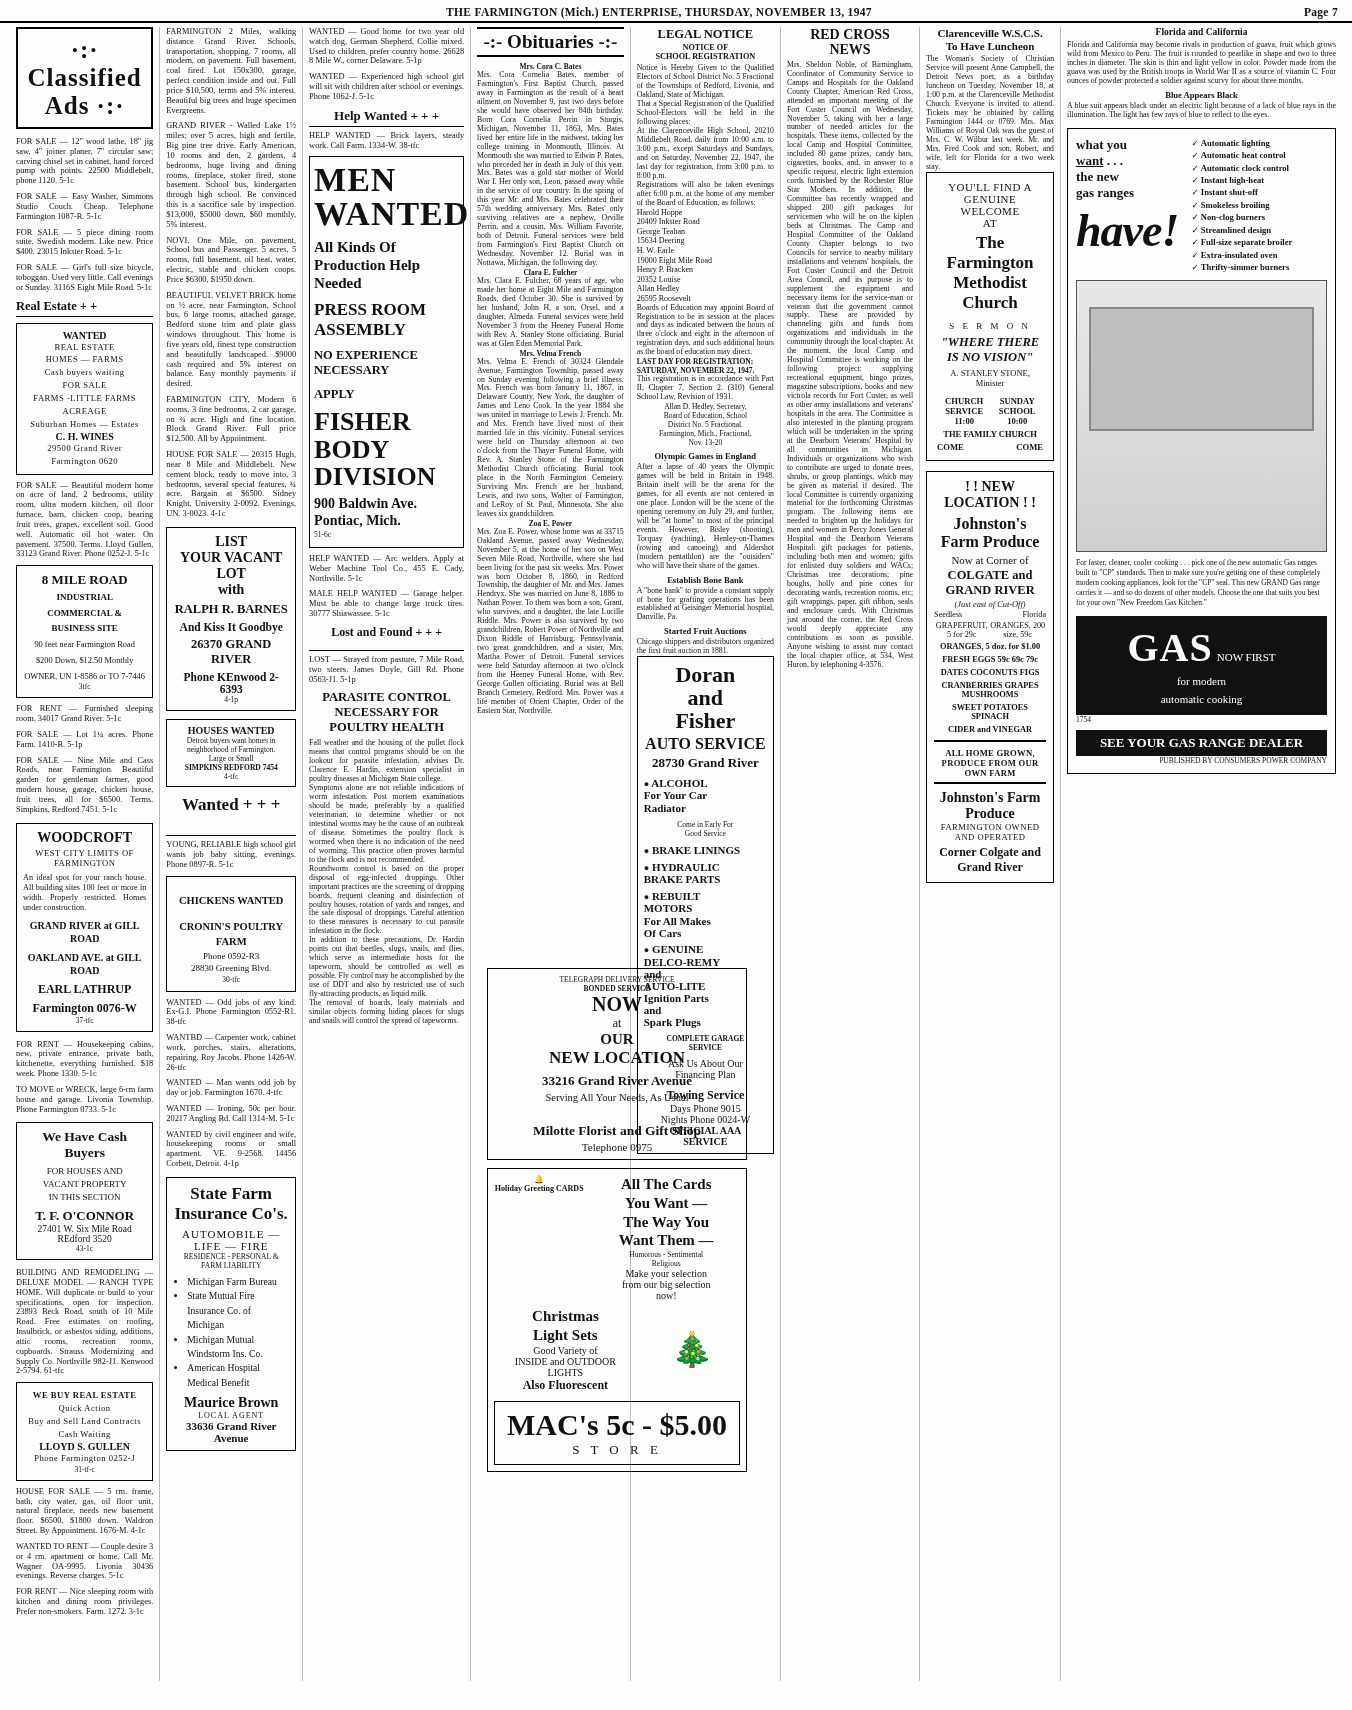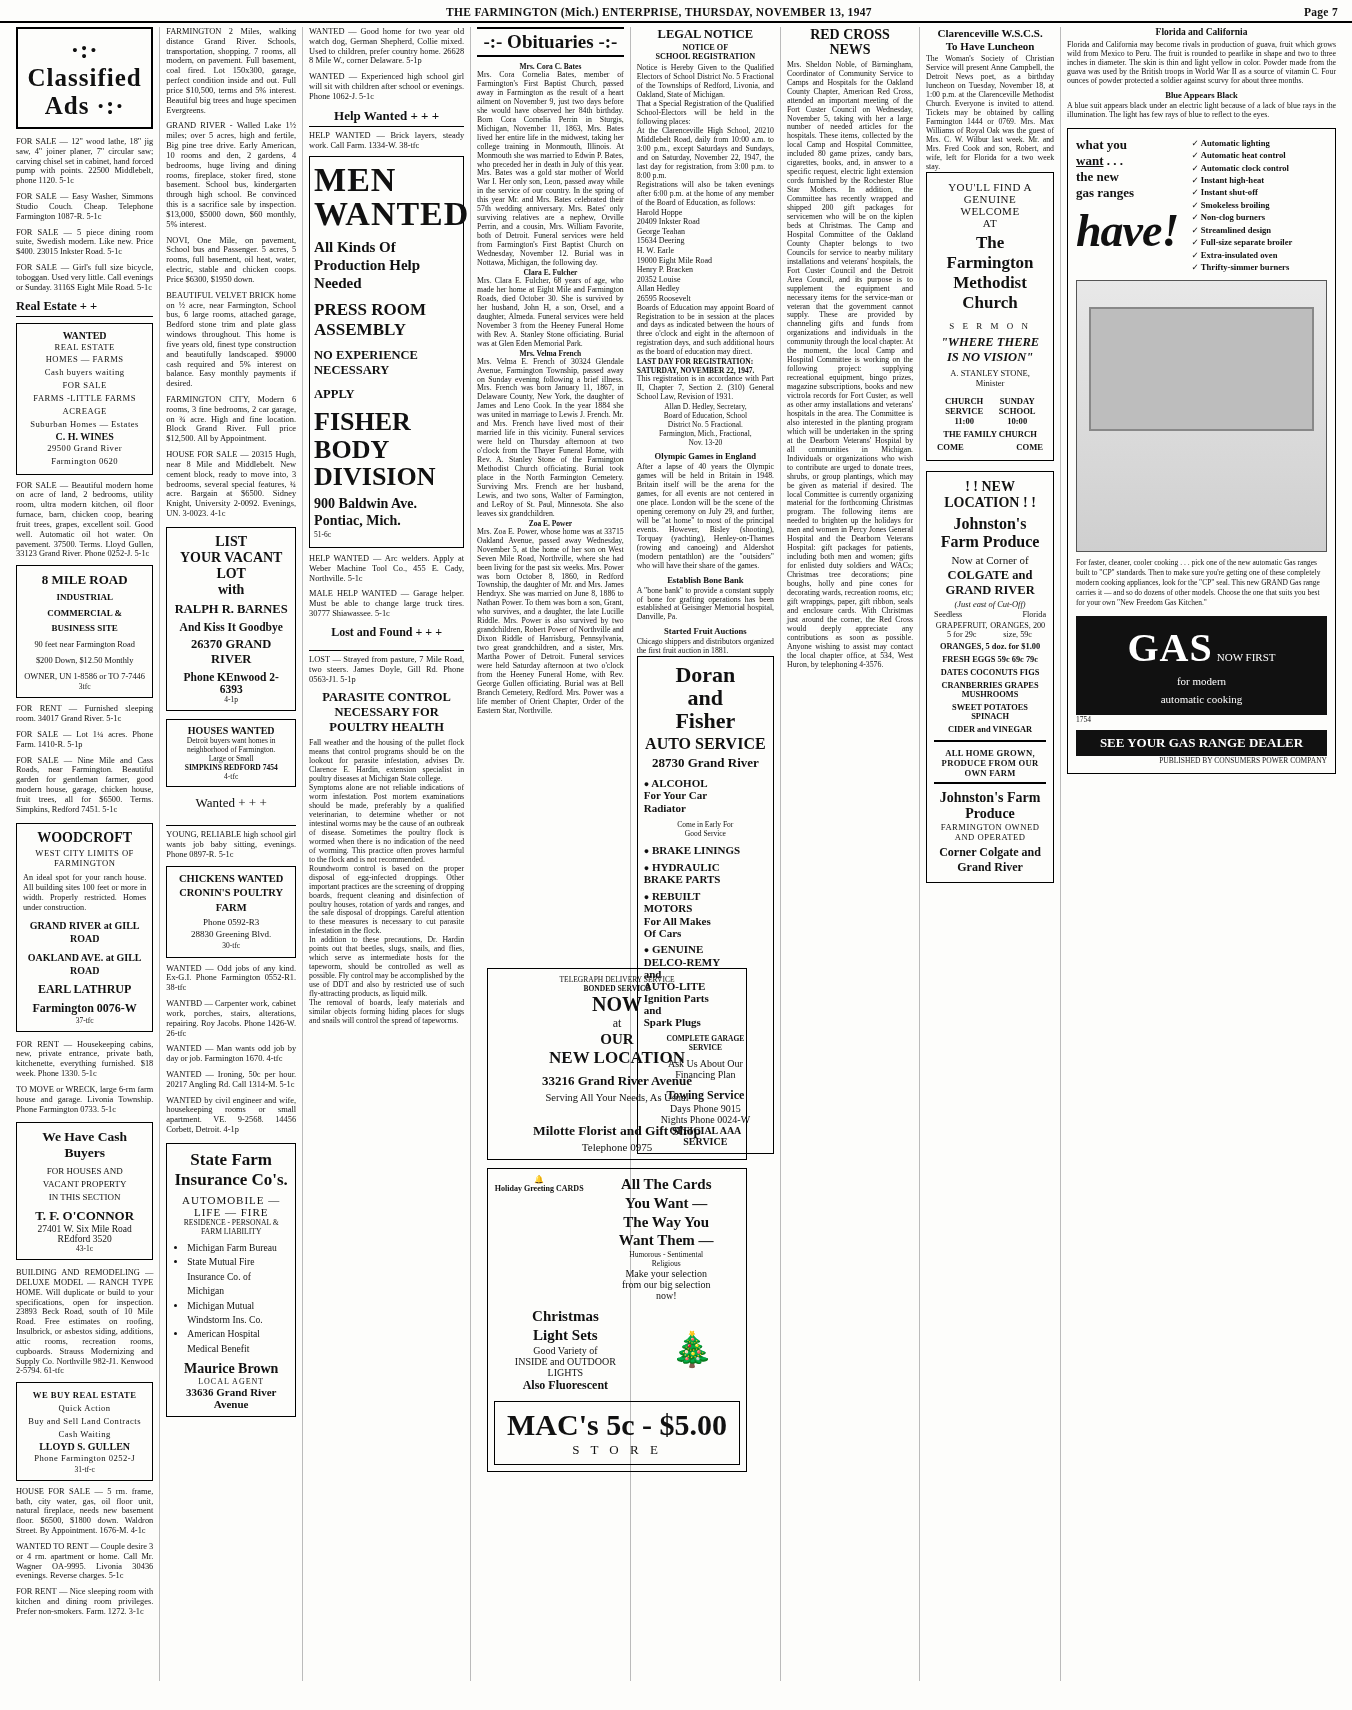--- a/index.html
+++ b/index.html
@@ -84,21 +84,21 @@
   .rc{text-align:center;font-weight:bold;font-size:14px;line-height:1.1;margin-bottom:3px;}
   .wscs{text-align:center;font-weight:bold;font-size:11px;line-height:1.15;margin-bottom:3px;}
   .flhead{text-align:center;font-weight:bold;font-size:9.5px;line-height:1.15;margin-bottom:3px;}
   .subhead{text-align:center;font-weight:bold;font-size:8.6px;margin:4px 0 2px;}
   .inline-list{font-size:8px;line-height:1.2;}
   .rule2{border-top:2px solid #000;margin:4px 0;}
   .checklist{font-size:8.6px;line-height:1.55;}
   .checklist span{font-weight:bold;}
   .parasite{font-size:12.5px;font-weight:bold;text-align:center;line-height:1.2;margin:6px 0 4px;}
   .lostfound{font-size:12px;font-weight:bold;text-align:center;border-bottom:1px solid #000;margin:6px 0 4px;padding-bottom:10px;}
-  .wantedhdr{font-size:13px;font-weight:normal;text-align:center;border-bottom:1px solid #000;margin:8px 0 4px;padding-bottom:14px;}
+  .wantedhdr{font-size:17px;font-weight:bold;text-align:center;border-bottom:1px solid #000;margin:8px 0 4px;padding-bottom:20px;}
   .listbox{border:1px solid #000;padding:6px 5px;text-align:center;margin:8px 0;}
   .listbox .a{font-size:14px;font-weight:bold;line-height:1.15;}
   .listbox .b2{font-size:11.5px;font-weight:bold;margin-top:4px;}
   .listbox .c{font-size:12.5px;font-weight:bold;margin-top:4px;}
   .cashbuyers{border:1px solid #000;padding:6px;text-align:center;margin:8px 0;}
   .cashbuyers .x1{font-size:13.5px;font-weight:bold;}
   .cashbuyers .x2{font-size:9px;margin-top:4px;line-height:1.4;}
   .cashbuyers .x3{font-size:13px;font-weight:bold;margin-top:5px;}
   .cashbuyers .x4{font-size:9.5px;}
   .woodcroft{border:1px solid #000;padding:6px;margin:8px 0;}
@@ -113,21 +113,21 @@
   .mclean .m3{font-size:11px;font-weight:bold;margin-top:3px;}
   .realestate{border:1px solid #000;padding:6px;text-align:center;margin:6px 0;}
   .realestate .r1{font-size:8.6px;letter-spacing:.5px;line-height:1.5;}
   .realestate .r2{font-size:10px;font-weight:bold;}
   .eightmile{border:1px solid #000;padding:6px;text-align:center;margin:6px 0;}
   .eightmile .e1{font-size:13px;font-weight:bold;}
   .eightmile .e2{font-size:9px;font-weight:bold;margin-top:3px;line-height:1.4;}
   .eightmile .e3{font-size:8.4px;margin-top:4px;line-height:1.4;}
   .rehead{font-size:12.5px;font-weight:bold;border-bottom:1px solid #000;padding-bottom:2px;margin:6px 0 4px;}
   .chick{border:1px solid #000;padding:5px;text-align:center;margin:6px 0;font-size:9px;line-height:1.4;}
-  .chick .k1{font-size:10.5px;font-weight:bold;}
+  .chick .k1{font-size:10.5px;font-weight:bold;margin-top:12px;}
   .hw{font-size:13px;font-weight:bold;text-align:center;margin:6px 0 4px;border-bottom:1px solid #000;padding-bottom:2px;}
   .newloc{border:1px solid #000;padding:7px;text-align:center;margin-bottom:8px;}
   .newloc .p1{font-size:14px;font-weight:bold;}
   .newloc .p2{font-size:16px;font-weight:bold;margin-top:4px;}
   .newloc .p3{font-size:11px;margin-top:3px;}
   .newloc .p4{font-size:12.5px;font-weight:bold;margin-top:2px;}
   .newloc .p5{font-size:8.4px;font-style:italic;margin-top:2px;}
   .newloc .p6{font-size:8.6px;font-weight:bold;margin-top:6px;letter-spacing:.3px;}
   .newloc .p7{font-size:14px;font-weight:bold;margin-top:6px;}
   .newloc .p8{font-size:8.6px;letter-spacing:.5px;}

